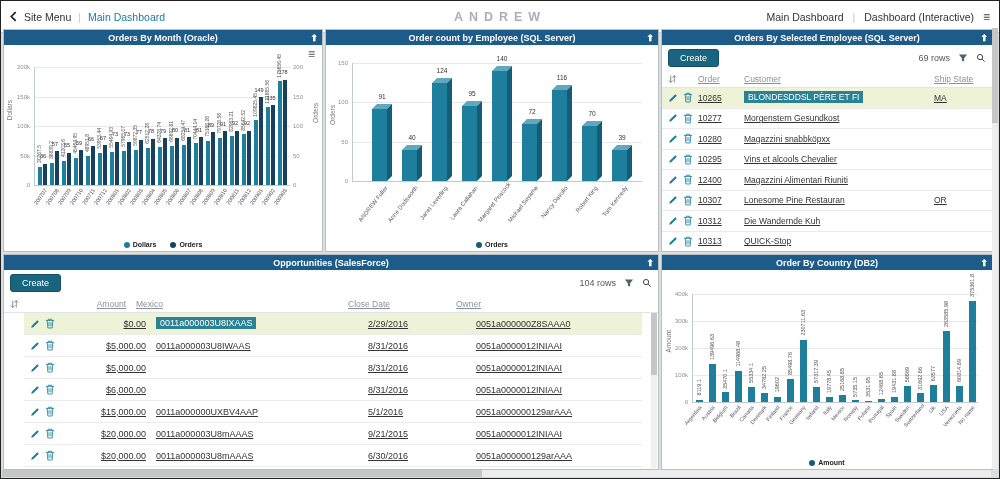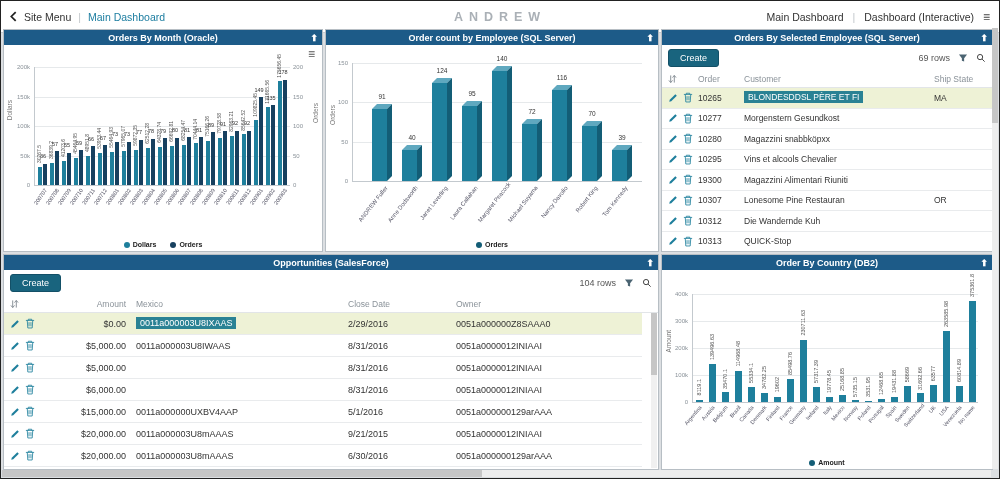--- a/index.html
+++ b/index.html
@@ -44,25 +44,25 @@
   .legitem { display:flex; align-items:center; cursor:pointer; }
   .dot { width:6px; height:6px; border-radius:50%; display:inline-block; margin-right:3px; }
 
   
   .ttool { height:26px; display:flex; align-items:center; padding:0 6px; }
   .btn-create { background:#19647e; color:#fff; font-size:9px; padding:3px 11px; border-radius:3px; border:1px solid #135067; font-family:inherit; cursor:pointer; }
   .tool-right { margin-left:auto; display:flex; align-items:center; gap:8px; color:#555; font-size:9px; }
   .tico { display:flex; align-items:center; cursor:pointer; }
   .thead { display:flex; align-items:center; height:17px; padding:0 6px; color:#8a9299; font-size:8.5px; border-bottom:1px solid #e2e5e8; }
   .tbody { position:absolute; top:58px; bottom:0; left:0; right:0; overflow:hidden; }
-  #t4body { right:16px; }
+  #t4body { right:16px;margin-left:20px; }
   .trow { display:flex; align-items:center; height:20.5px; border-bottom:1px solid #e9ebed; font-size:8.5px; color:#333; padding:0 6px; cursor:pointer; }
   .trow4 { height:22px; font-size:9px; }
   .selrow { background:#eef2d6; }
-  .cell { overflow:hidden; white-space:nowrap; }
+  .cell { overflow:hidden; white-space:nowrap;text-decoration:underline; }
   .act { width:30px; display:flex; gap:5px; align-items:center; flex-shrink:0; }
   #p4 .act { width:34px; }
   .rico { display:flex; align-items:center; cursor:pointer; }
   .w-order { width:46px; }
   .w-cust { flex:1; }
   .w-state { width:52px; }
   .w-amt { width:92px; text-align:right; padding-right:10px; }
   .w-acct { width:212px; }
   .w-close { width:108px; }
   .w-owner { flex:1; }
@@ -437,21 +437,21 @@
               </svg>
             </span>
             <span class="rico">
               <svg width="10" height="11" viewBox="0 0 14 16">
                 <g fill="none" stroke="#1e7f9c" stroke-width="1.2">
                   <path d="M1 3.5h12M4.5 3.5V1.8h5v1.7M3 3.5l.8 11h6.4l.8-11M5.6 6v6M8.4 6v6"></path>
                 </g>
               </svg>
             </span>
           </div>
-          <div class="cell w-order">19300</div>
+          <div class="cell w-order">12400</div>
           <div class="cell w-cust"><span>Magazzini Alimentari Riuniti</span></div>
           <div class="cell w-state"></div>
         </div>
         <div class="trow">
           <div class="act">
             <span class="rico">
               <svg width="10" height="10" viewBox="0 0 16 16">
                 <path fill="#1e7f9c" d="M11.7 1.9l2.4 2.4-8.9 8.9-3.2.8.8-3.2z"></path>
               </svg>
             </span>

